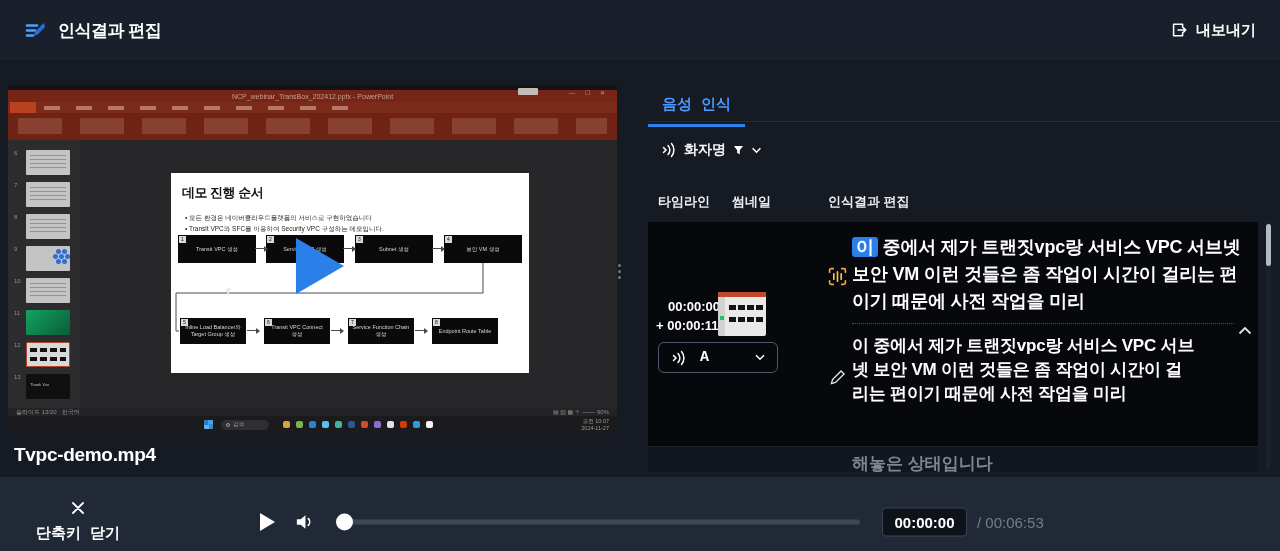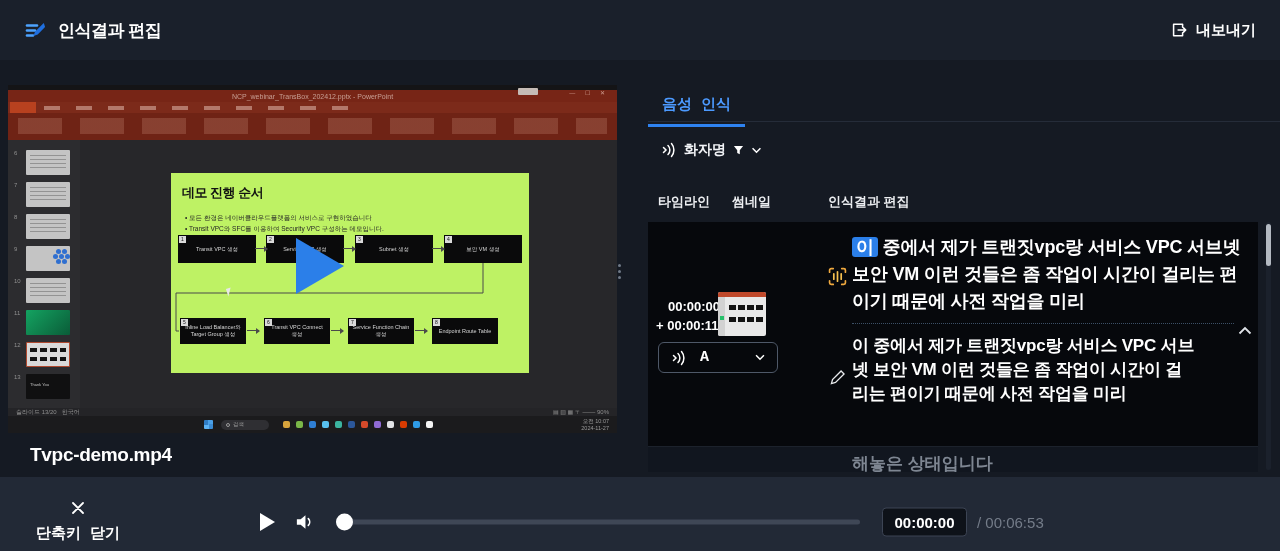--- a/index.html
+++ b/index.html
@@ -37,21 +37,21 @@
 .pthumb .tb .lines { position:absolute; left:4px; right:4px; top:5px; height:14px;
   background:repeating-linear-gradient(180deg,#939393 0 1px,transparent 1px 4px); }
 .pthumb.t9 .tb .dots { position:absolute; right:6px; top:8px; width:5px; height:5px; border-radius:50%; background:#2f6fd0;
   box-shadow:6px 0 #2f6fd0,-6px 0 #2f6fd0,3px 5px #2f6fd0,-3px 5px #2f6fd0,3px -5px #2f6fd0,-3px -5px #2f6fd0; }
 .pthumb.t11 .tb { background:linear-gradient(135deg,#14a361,#0a5c38); }
 .pthumb.t12 .tb { background:#d9d9d9; border:1px solid #b0492f; }
 .pthumb.t12 .tb .dash { position:absolute; left:3px; right:3px; height:4px;
   background:repeating-linear-gradient(90deg,#121212 0 7px,transparent 7px 10px); }
 .pthumb.t13 .tb { background:#101011; }
 .pthumb.t13 .tb span { position:absolute; left:4px; top:8px; font-size:4px; color:#c4c4c4; }
-.slide { position:absolute; left:163px; top:33px; width:358px; height:200px; background:#bef264; }
+.slide { position:absolute; left:163px; top:33px; width:358px; height:200px; background:#ffffff; }
 .slide-title { position:absolute; left:11px; top:11px; font-size:13px; font-weight:700; color:#121212; letter-spacing:-0.5px; }
 .bullet { position:absolute; left:14px; font-size:6.5px; color:#262626; }
 .bullet::before { content:"•  "; }
 .bullet.b1 { top:41px; } .bullet.b2 { top:52px; }
 .fbox { position:absolute; height:28px; width:78px; background:#0a0a0b; color:#d6d6d6;
   font-size:5.5px; line-height:7px; display:flex; align-items:center; justify-content:center;
   text-align:center; padding:2px 4px; }
 .fbox .num { position:absolute; left:1px; top:1px; width:7px; height:7px; background:#dadada;
   color:#111; font-size:5px; line-height:7px; text-align:center; }
 .fbox.r2 { height:26px; width:66px; }
@@ -75,21 +75,21 @@
 .tb-icons span:nth-child(1){background:#d8a43c}.tb-icons span:nth-child(2){background:#7ab648}
 .tb-icons span:nth-child(3){background:#2f7fd4}.tb-icons span:nth-child(4){background:#58c1f0}
 .tb-icons span:nth-child(5){background:#3bb4a0}.tb-icons span:nth-child(6){background:#2b579a}
 .tb-icons span:nth-child(7){background:#d44a2a}.tb-icons span:nth-child(8){background:#8f6ad4}
 .tb-icons span:nth-child(9){background:#e1e3e6}.tb-icons span:nth-child(10){background:#d83b01}
 .tb-icons span:nth-child(11){background:#2e9be6}.tb-icons span:nth-child(12){background:#f4f4f4}
 .clock { margin-left:auto; padding-right:8px; font-size:5.5px; color:#9a9a9a; text-align:right; line-height:7px; }
 .play-overlay { position:absolute; left:288px; top:153px; width:0; height:0;
   border-left:48px solid #2b7fe9; border-top:28px solid transparent; border-bottom:28px solid transparent; cursor:pointer; }
 .filename { position:absolute; left:14px; top:444px; height:25px; overflow:hidden;
-  font-size:19px; font-weight:700; letter-spacing:-0.3px;margin-left:16px; }
+  font-size:19px; font-weight:700; letter-spacing:-0.3px; }
 
 
 .divider { position:absolute; left:618px; top:264px; display:flex; flex-direction:column; gap:3px; cursor:col-resize; }
 .divider i { width:3px; height:3px; background:#717a88; border-radius:50%; }
 
 
 .tabline { position:absolute; left:648px; right:0; top:121px; height:1px; background:#252c39; }
 .tab { position:absolute; left:648px; top:95px; font-size:15px; font-weight:700; color:#4c9aff;
   padding:0 14px 10px 14px; border-bottom:3px solid #2e82f0; }
 .filters { position:absolute; left:660px; top:141px; display:flex; gap:42px; }

